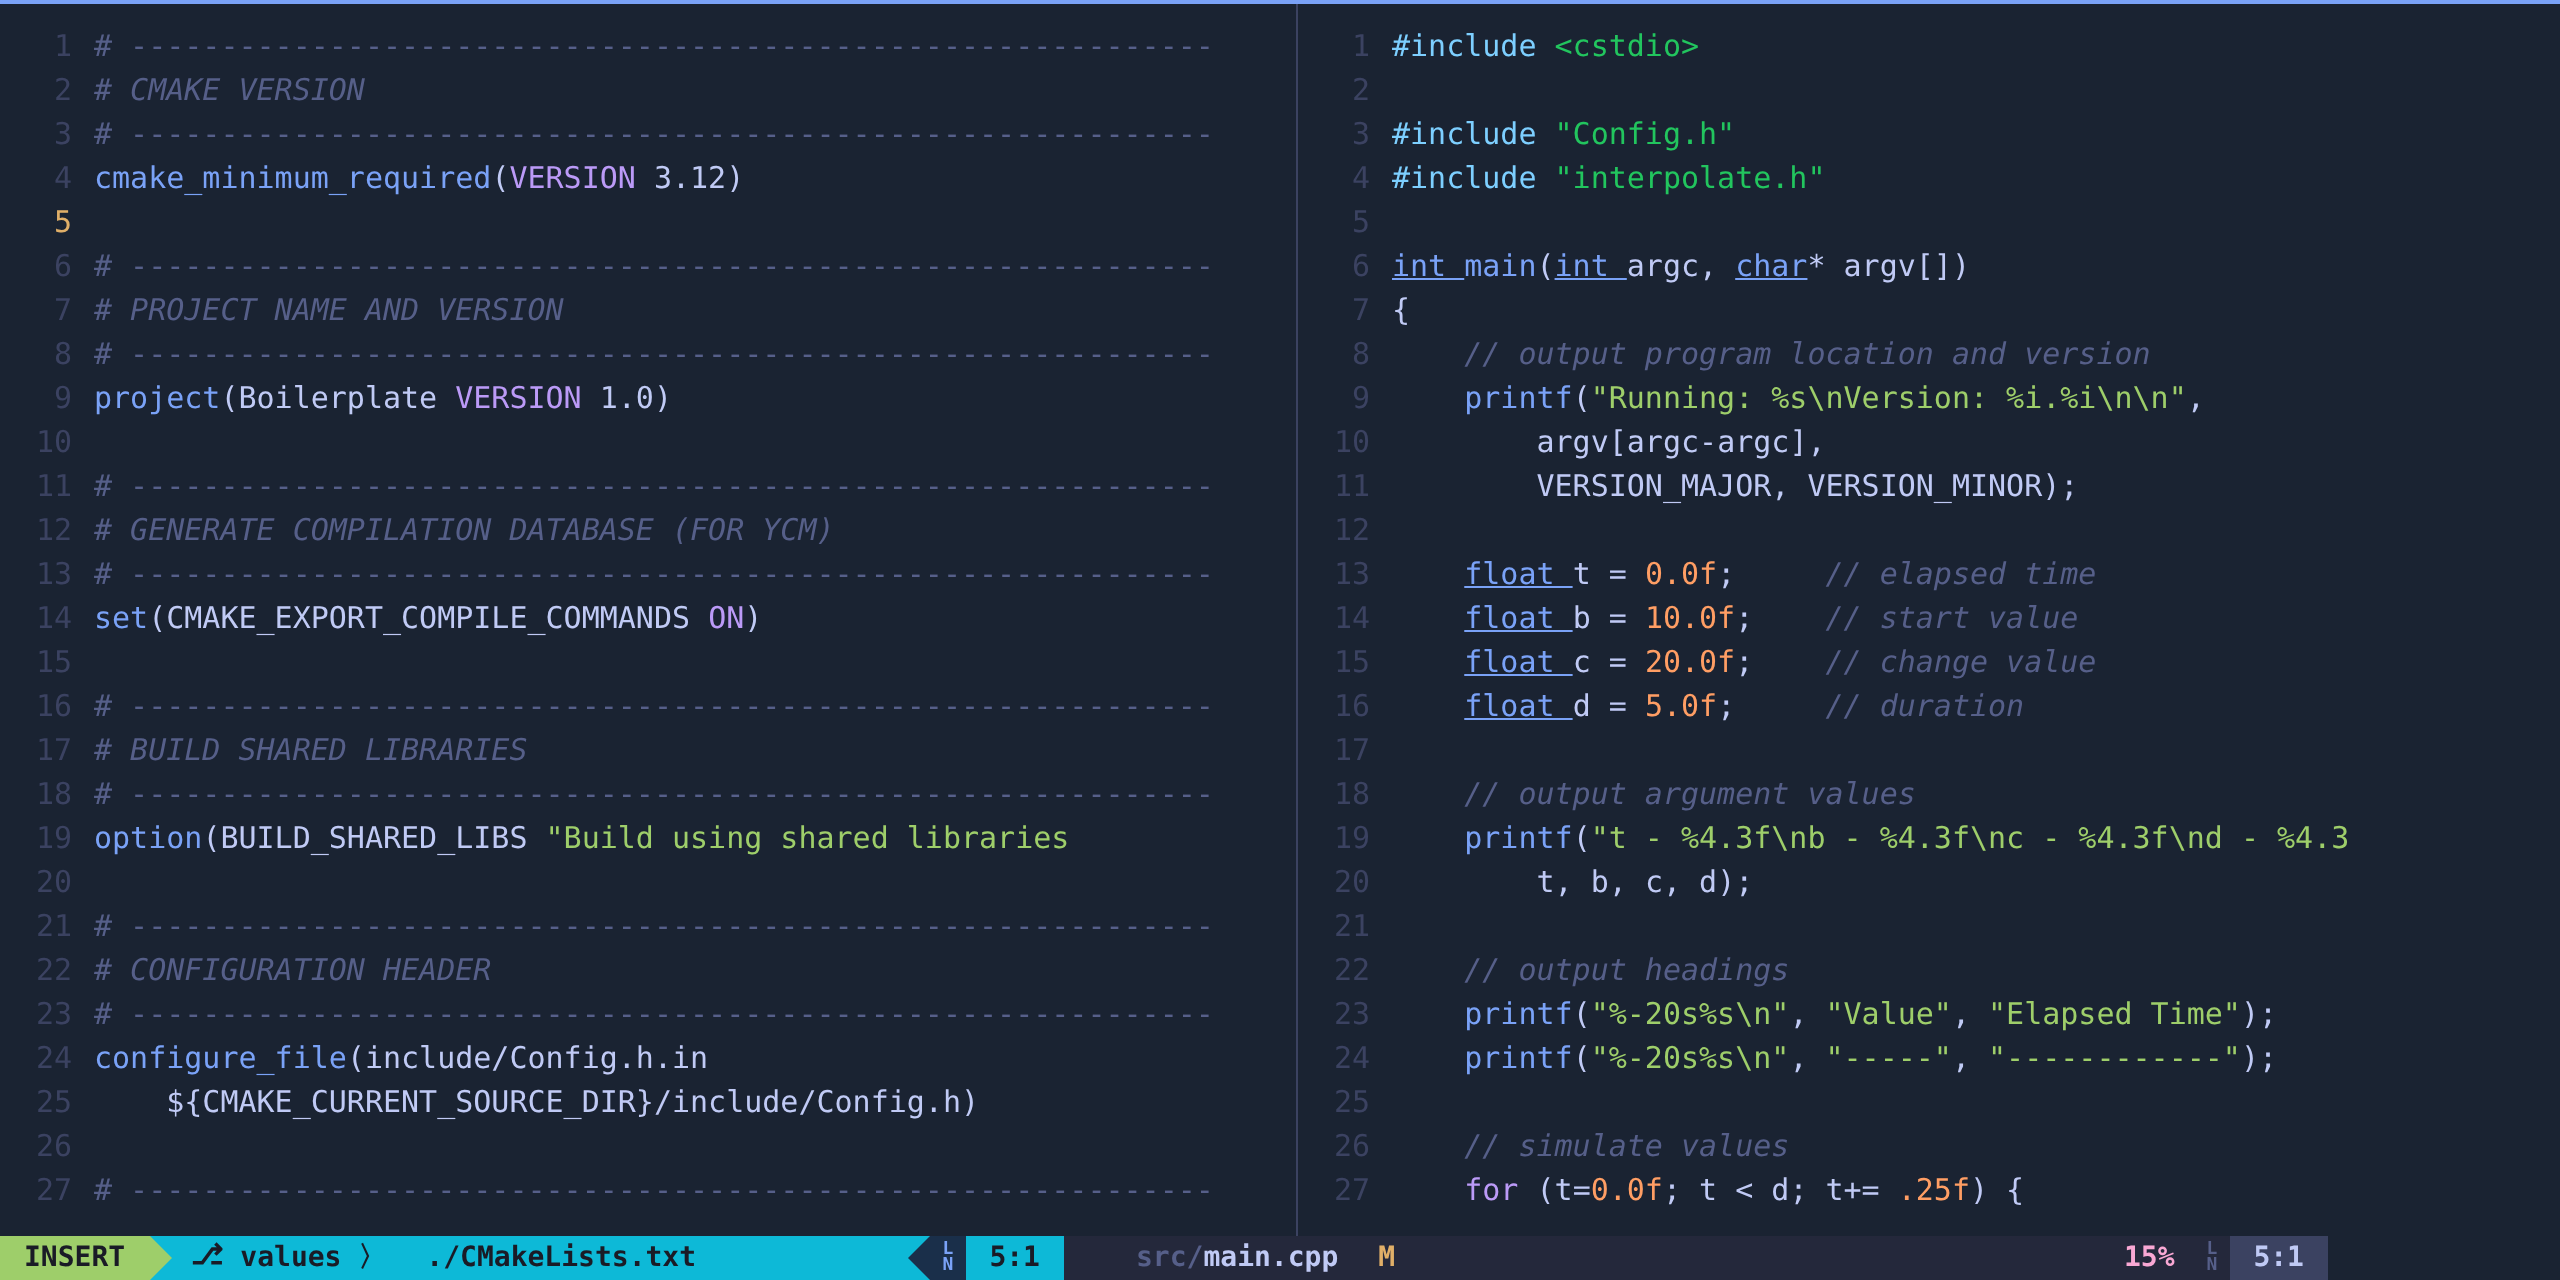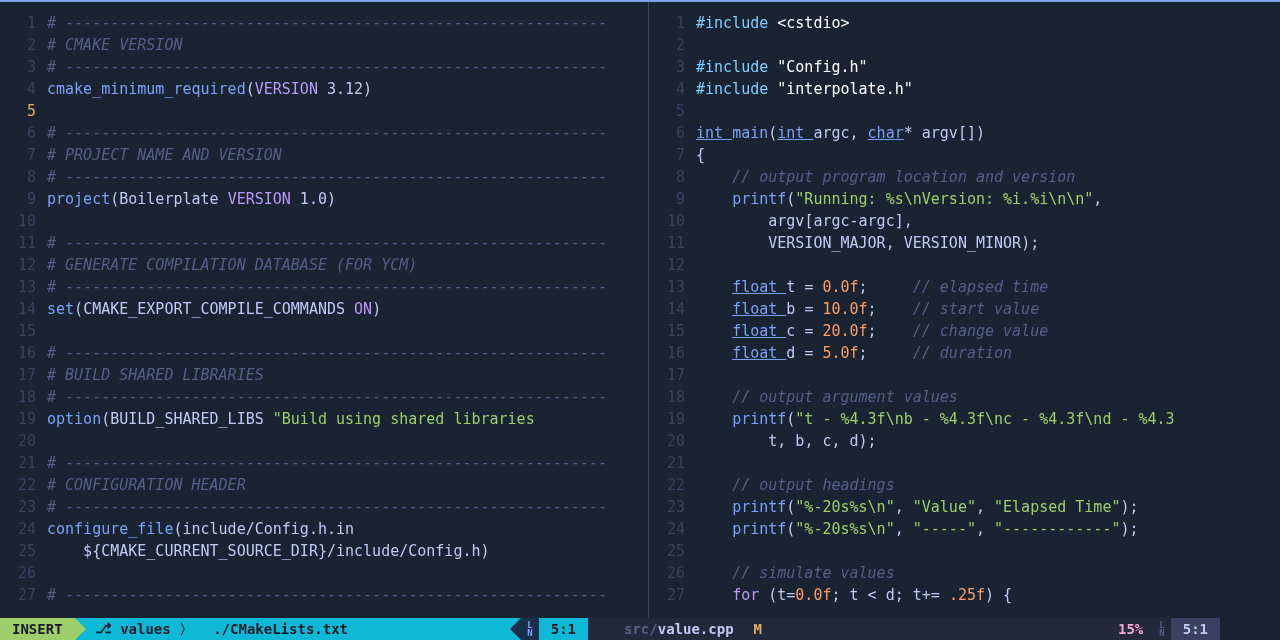--- a/index.html
+++ b/index.html
@@ -50,36 +50,36 @@
     overflow: hidden;
     flex: 1;
   }
   .code .line { height: 22px; }
   .c-comment { color: #565f89; font-style: italic; }
   .c-comment-sep { color: #565f89; }
   .c-func { color: #7aa2f7; }
   .c-keyword { color: #bb9af7; }
   .c-type { color: #7aa2f7; text-decoration: underline; }
   .c-include { color: #7dcfff; }
-  .c-incl-path { color: #ffffff; }
+  .c-incl-path { color: #22c55e; }
   .c-number { color: #ff9e64; }
   .c-string { color: #9ece6a; }
   .c-id { color: #c0caf5; }
   .c-paren { color: #c0caf5; }
 
   .statusbars {
     display: flex;
     width: 100%;
     height: 22px;
     font-size: 14px;
     font-weight: bold;
     line-height: 22px;
   }
   .sb { display: flex; align-items: stretch; overflow: hidden; }
-  .sb.left { width: 588px; background: #0db9d7; color: #1a1b26; text-align: center; }
+  .sb.left { width: 532px; background: #0db9d7; color: #1a1b26; text-align: center; }
   .sb.right { width: 632px; background: #24283b; color: #565f89; padding-left: 26px; }
   .seg { padding: 0 10px; display: flex; align-items: center; white-space: nowrap; position: relative; }
   .seg.mode { background: #9ece6a; color: #1a1b26; padding: 0 12px; }
   .seg.branch { background: #0db9d7; color: #1a1b26; }
   .seg.file { background: #0db9d7; color: #1a1b26; font-weight: bold; }
   .arrow-r {
     width: 0; height: 0;
     border-top: 11px solid transparent;
     border-bottom: 11px solid transparent;
   }
@@ -187,21 +187,21 @@
         <div class="ln-stack">
           <span>L</span>
           <span>N</span>
         </div>
       </div>
     <div class="seg pos">5:1</div>
   </div>
   <div class="sb right">
     <div class="seg file-r">
       <span class="dim">src/</span>
-        <span style="color:#c0caf5">value.cpp</span>
+        <span style="color:#c0caf5">main.cpp</span>
     </div>
     <div class="seg mod">M</div>
     <div class="spacer"></div>
     <div class="seg pct">15%</div>
     <div class="seg ln-icon" style="background:#24283b;color:#565f89">
         <div class="ln-stack">
           <span>L</span>
           <span>N</span>
         </div>
       </div>

